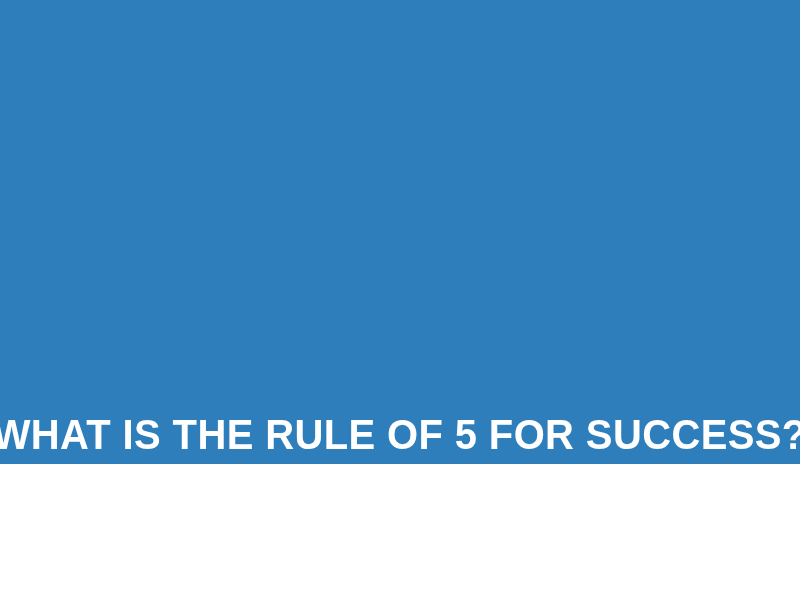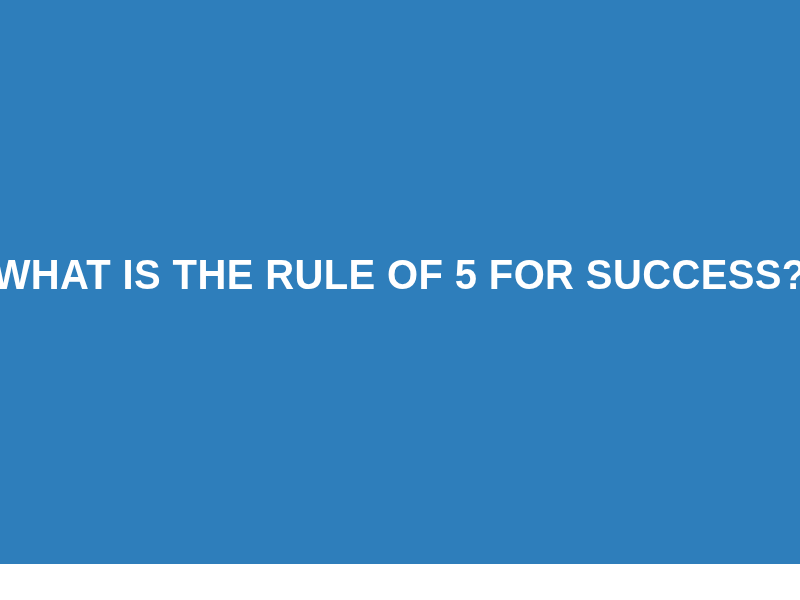--- a/index.html
+++ b/index.html
@@ -12,24 +12,24 @@
     width: 800px;
     height: 600px;
     overflow: hidden;
     font-family: "Liberation Sans", sans-serif;
   }
 
   .banner {
     position: relative;
     box-sizing: border-box;
     width: 800px;
-    height: 564px;
+    height: 464px;
     background-color: #2E7EBB;
     display: flex;
-    align-items: center;
+    align-items: flex-end;
     justify-content: center;
   }
 
   .title-wrap {
     width: 100%;
     padding: 0 40px;
     box-sizing: border-box;
     display: flex;
     align-items: center;
     justify-content: center;

